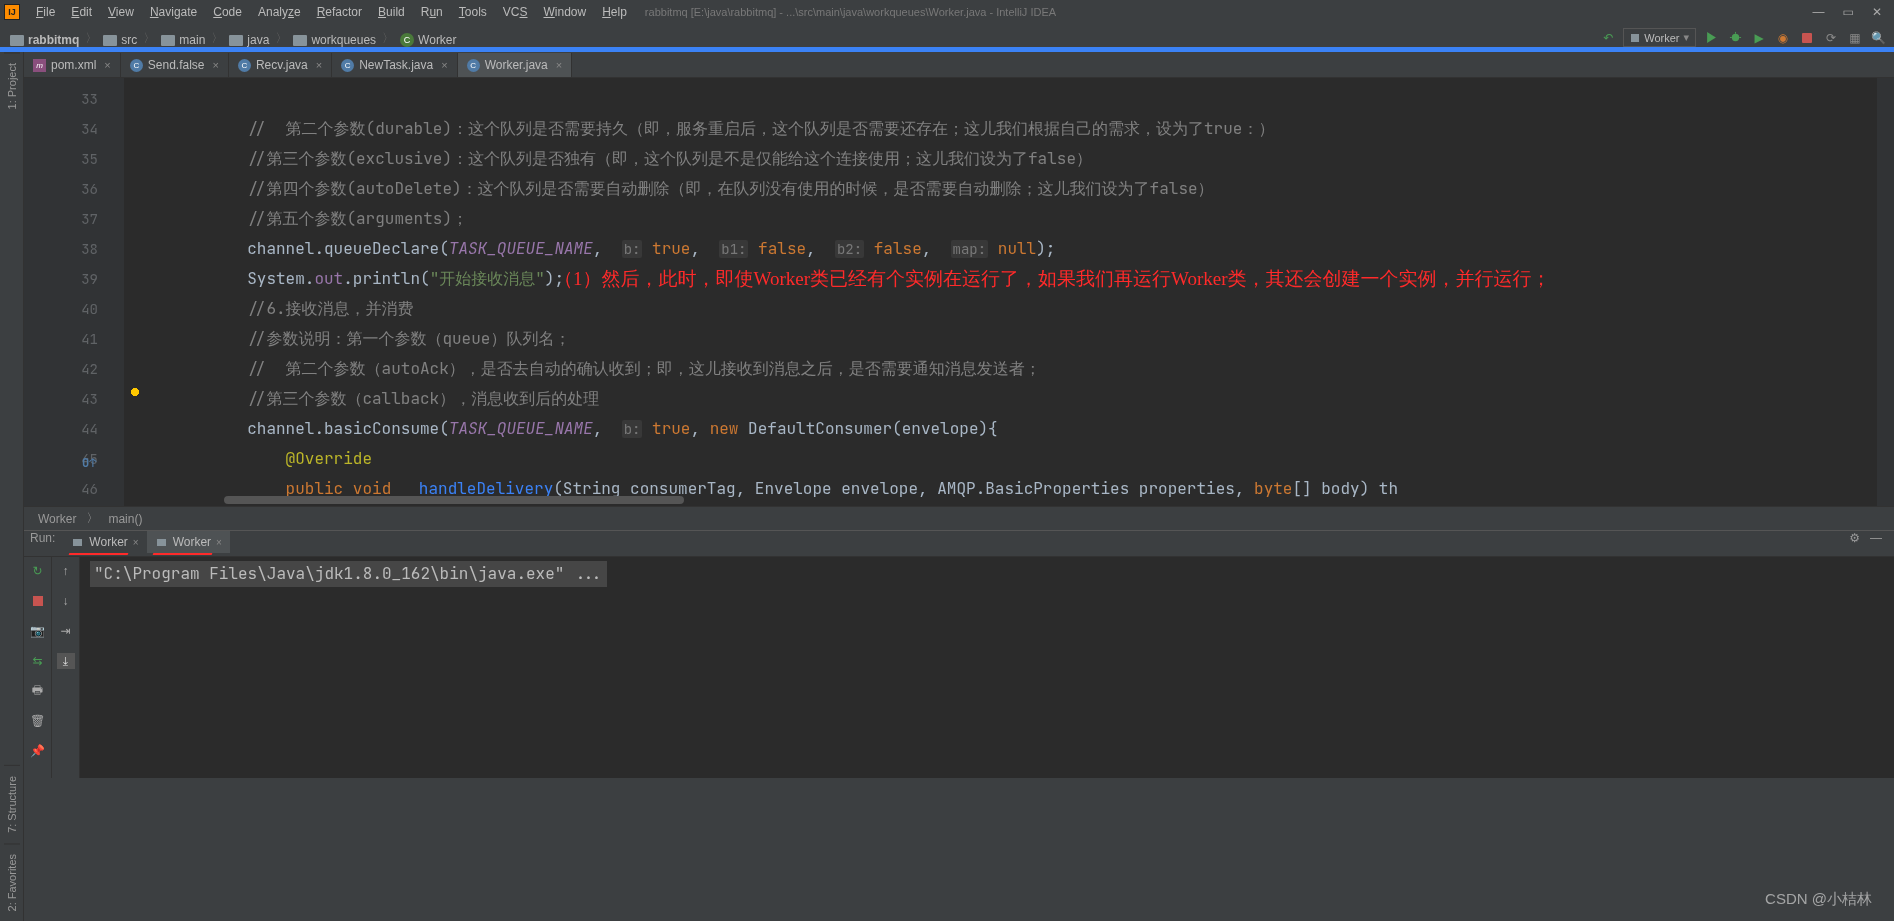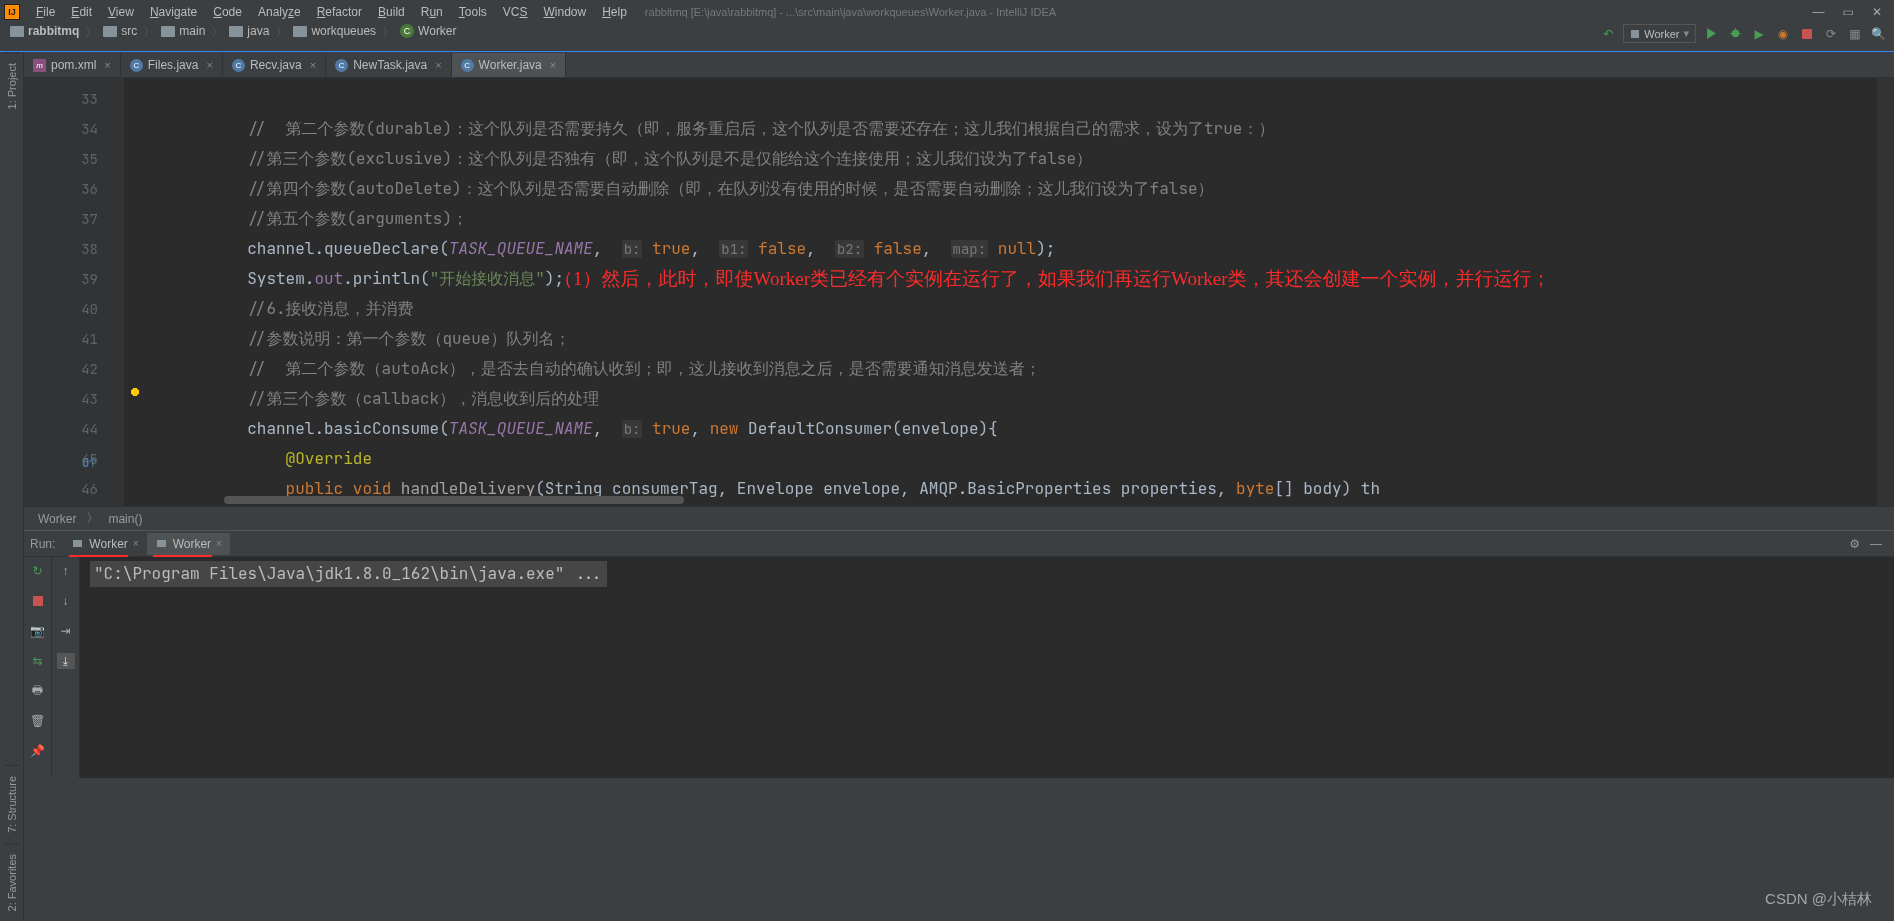--- a/index.html
+++ b/index.html
@@ -42,23 +42,23 @@
   margin-left: auto;
   display: flex;
   gap: 18px;
   padding-right: 8px;
   color: #aaa;
 }
 
 .navbar {
   height: 28px;
   background: #3c3f41;
-  border-bottom: 1px solid #3b82f6;
-  display: flex;
-  align-items: flex-start;
+  border-bottom: 5px solid #3b82f6;
+  display: flex;
+  align-items: flex-end;
   padding: 0 6px;
 }
 .crumb {
   display: inline-flex;
   align-items: center;
   gap: 4px;
   padding: 0 4px;
 }
 .crumb-sep { color: #666; padding: 0 2px; }
 .folder-icon {
@@ -194,21 +194,21 @@
   background: #313335;
   border-left: 1px solid #2b2b2b;
 }
 .cm { color: #808080; }
 .kw { color: #cc7832; }
 .str { color: #6a8759; }
 .param-hint { color: #787878; background: #383838; border-radius: 2px; padding: 0 2px; font-size: 14px; }
 .const { color: #9876aa; font-style: italic; }
 .field { color: #9876aa; }
 .anno { color: #bbb529; }
-.mname { color: #a3a3a3; }
+.mname { color: #3b82f6; margin-left: 18px; }
 .annot-overlay {
   position: absolute;
   color: #ff2a2a;
   font-family: Liberation Serif, serif;
   font-size: 19px;
   line-height: 29px;
   top: 186px;
   left: 430px;
   width: 960px;
 }
@@ -229,21 +229,21 @@
   height: 248px;
   background: #2b2b2b;
   border-top: 1px solid #555;
   display: flex;
   flex-direction: column;
 }
 .run-tabbar {
   height: 26px;
   background: #3c3f41;
   display: flex;
-  align-items: center;
+  align-items: flex-start;
   padding: 0 6px;
   border-bottom: 1px solid #323232;
 }
 .run-label { color: #999; margin-right: 8px; }
 .run-tab {
   display: flex;
   align-items: center;
   gap: 5px;
   padding: 4px 8px;
   cursor: pointer;
@@ -422,21 +422,21 @@
   <div class="content-col">
 
     <div class="editor-tabs">
       <div class="editor-tab">
         <span class="tab-micon">m</span>
         <span>pom.xml</span>
         <span class="tab-close">×</span>
       </div>
       <div class="editor-tab">
         <span class="tab-jicon">C</span>
-        <span>Files.java</span>
+        <span>Send.false</span>
         <span class="tab-close">×</span>
       </div>
       <div class="editor-tab">
         <span class="tab-jicon">C</span>
         <span>Recv.java</span>
         <span class="tab-close">×</span>
       </div>
       <div class="editor-tab">
         <span class="tab-jicon">C</span>
         <span>NewTask.java</span>

